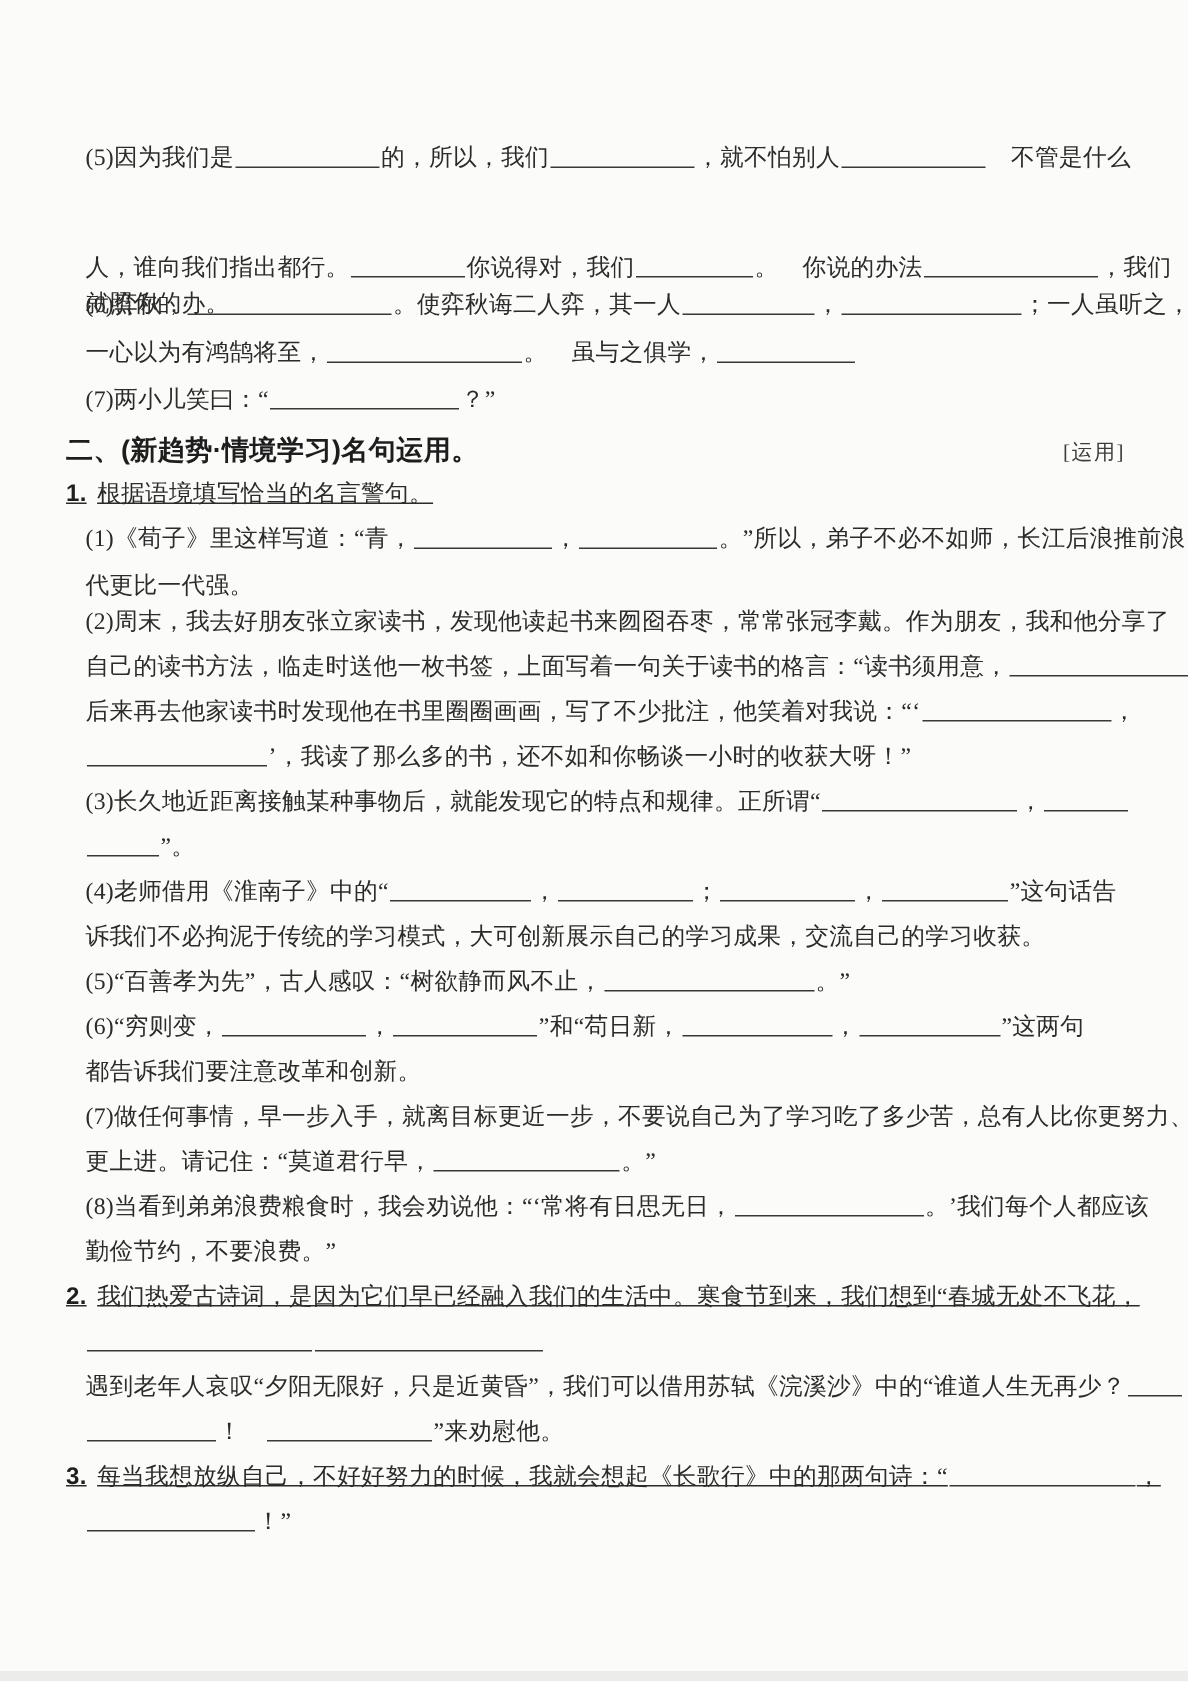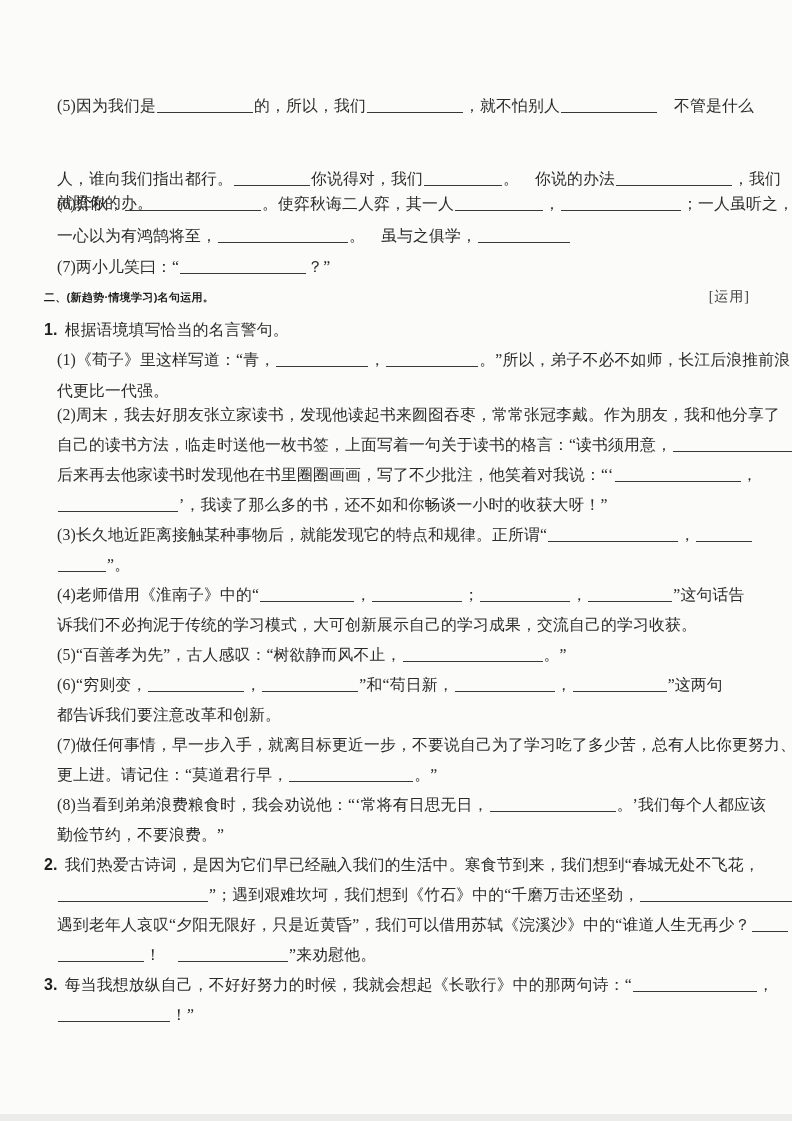--- a/index.html
+++ b/index.html
@@ -16,21 +16,21 @@
     font-family: "Liberation Serif", "DejaVu Serif", serif;
     color: #2b2b2b;
   }
   .line {
     position: absolute;
     white-space: nowrap;
     font-size: 15.8px;
     line-height: 21px;
     letter-spacing: 0.2px;
   }
-  .indent-0 { left: 44px; }
+  .indent-0 { left: 44px; text-decoration: underline; }
   .indent-1 { left: 57px; }
   .run {
     display: inline;
   }
   .qnum {
     font-family: "Liberation Sans", "DejaVu Sans", sans-serif;
     font-weight: bold;
     font-size: 16px;
     margin-right: 7px;
     color: #1f1f1f;
@@ -47,21 +47,21 @@
     position: absolute;
     left: 44px;
     right: 42px;
     display: flex;
     justify-content: space-between;
     align-items: baseline;
   }
   .sec-title {
     font-family: "Liberation Sans", "DejaVu Sans", sans-serif;
     font-weight: bold;
-    font-size: 11px;
+    font-size: 18px;
     color: #1d1d1d;
     letter-spacing: 0.3px;
   }
   .sec-tag {
     font-family: "Liberation Serif", "DejaVu Serif", serif;
     font-size: 14px;
     color: #3c3c3c;
     letter-spacing: 1px;
   }
   .bottom-edge {
@@ -102,21 +102,21 @@
       <div class="line indent-1" style="top: 584px;"><span class="run">(4)老师借用《淮南子》中的“</span><span class="blank" style="width: 94px;"></span><span class="run">，</span><span class="blank" style="width: 90px;"></span><span class="run">；</span><span class="blank" style="width: 90px;"></span><span class="run">，</span><span class="blank" style="width: 84px;"></span><span class="run">”这句话告</span></div>
       <div class="line indent-1" style="top: 614px;"><span class="run">诉我们不必拘泥于传统的学习模式，大可创新展示自己的学习成果，交流自己的学习收获。</span></div>
       <div class="line indent-1" style="top: 644px;"><span class="run">(5)“百善孝为先”，古人感叹：“树欲静而风不止，</span><span class="blank" style="width: 140px;"></span><span class="run">。”</span></div>
       <div class="line indent-1" style="top: 674px;"><span class="run">(6)“穷则变，</span><span class="blank" style="width: 96px;"></span><span class="run">，</span><span class="blank" style="width: 96px;"></span><span class="run">”和“苟日新，</span><span class="blank" style="width: 100px;"></span><span class="run">，</span><span class="blank" style="width: 94px;"></span><span class="run">”这两句</span></div>
       <div class="line indent-1" style="top: 704px;"><span class="run">都告诉我们要注意改革和创新。</span></div>
       <div class="line indent-1" style="top: 734px;"><span class="run">(7)做任何事情，早一步入手，就离目标更近一步，不要说自己为了学习吃了多少苦，总有人比你更努力、</span></div>
       <div class="line indent-1" style="top: 764px;"><span class="run">更上进。请记住：“莫道君行早，</span><span class="blank" style="width: 124px;"></span><span class="run">。”</span></div>
       <div class="line indent-1" style="top: 794px;"><span class="run">(8)当看到弟弟浪费粮食时，我会劝说他：“‘常将有日思无日，</span><span class="blank" style="width: 126px;"></span><span class="run">。’我们每个人都应该</span></div>
       <div class="line indent-1" style="top: 824px;"><span class="run">勤俭节约，不要浪费。”</span></div>
       <div class="line indent-0" style="top: 854px;"><span class="qnum">2.</span><span class="run">我们热爱古诗词，是因为它们早已经融入我们的生活中。寒食节到来，我们想到“春城无处不飞花，</span></div>
-      <div class="line indent-1" style="top: 884px;"><span class="blank" style="width: 150px;"></span><span class="run">”；遇到艰难坎坷，我们想到《竹石》中的“千磨万击还坚劲，</span><span class="blank" style="width: 152px;"></span></div>
+      <div class="line indent-1" style="top: 884px;"><span class="blank" style="width: 150px;"></span><span class="blank" style="width: 152px;"></span></div>
       <div class="line indent-1" style="top: 914px;"><span class="run">遇到老年人哀叹“夕阳无限好，只是近黄昏”，我们可以借用苏轼《浣溪沙》中的“谁道人生无再少？</span><span class="blank" style="width: 36px;"></span></div>
       <div class="line indent-1" style="top: 944px;"><span class="blank" style="width: 86px;"></span><span class="run">！　</span><span class="blank" style="width: 110px;"></span><span class="run">”来劝慰他。</span></div>
       <div class="line indent-0" style="top: 974px;"><span class="qnum">3.</span><span class="run">每当我想放纵自己，不好好努力的时候，我就会想起《长歌行》中的那两句诗：“</span><span class="blank" style="width: 124px;"></span><span class="run">，</span></div>
       <div class="line indent-1" style="top: 1004px;"><span class="blank" style="width: 112px;"></span><span class="run">！”</span></div>
     </div>
 
   <div class="bottom-edge"></div>
 </div>
 
 </body></html>

